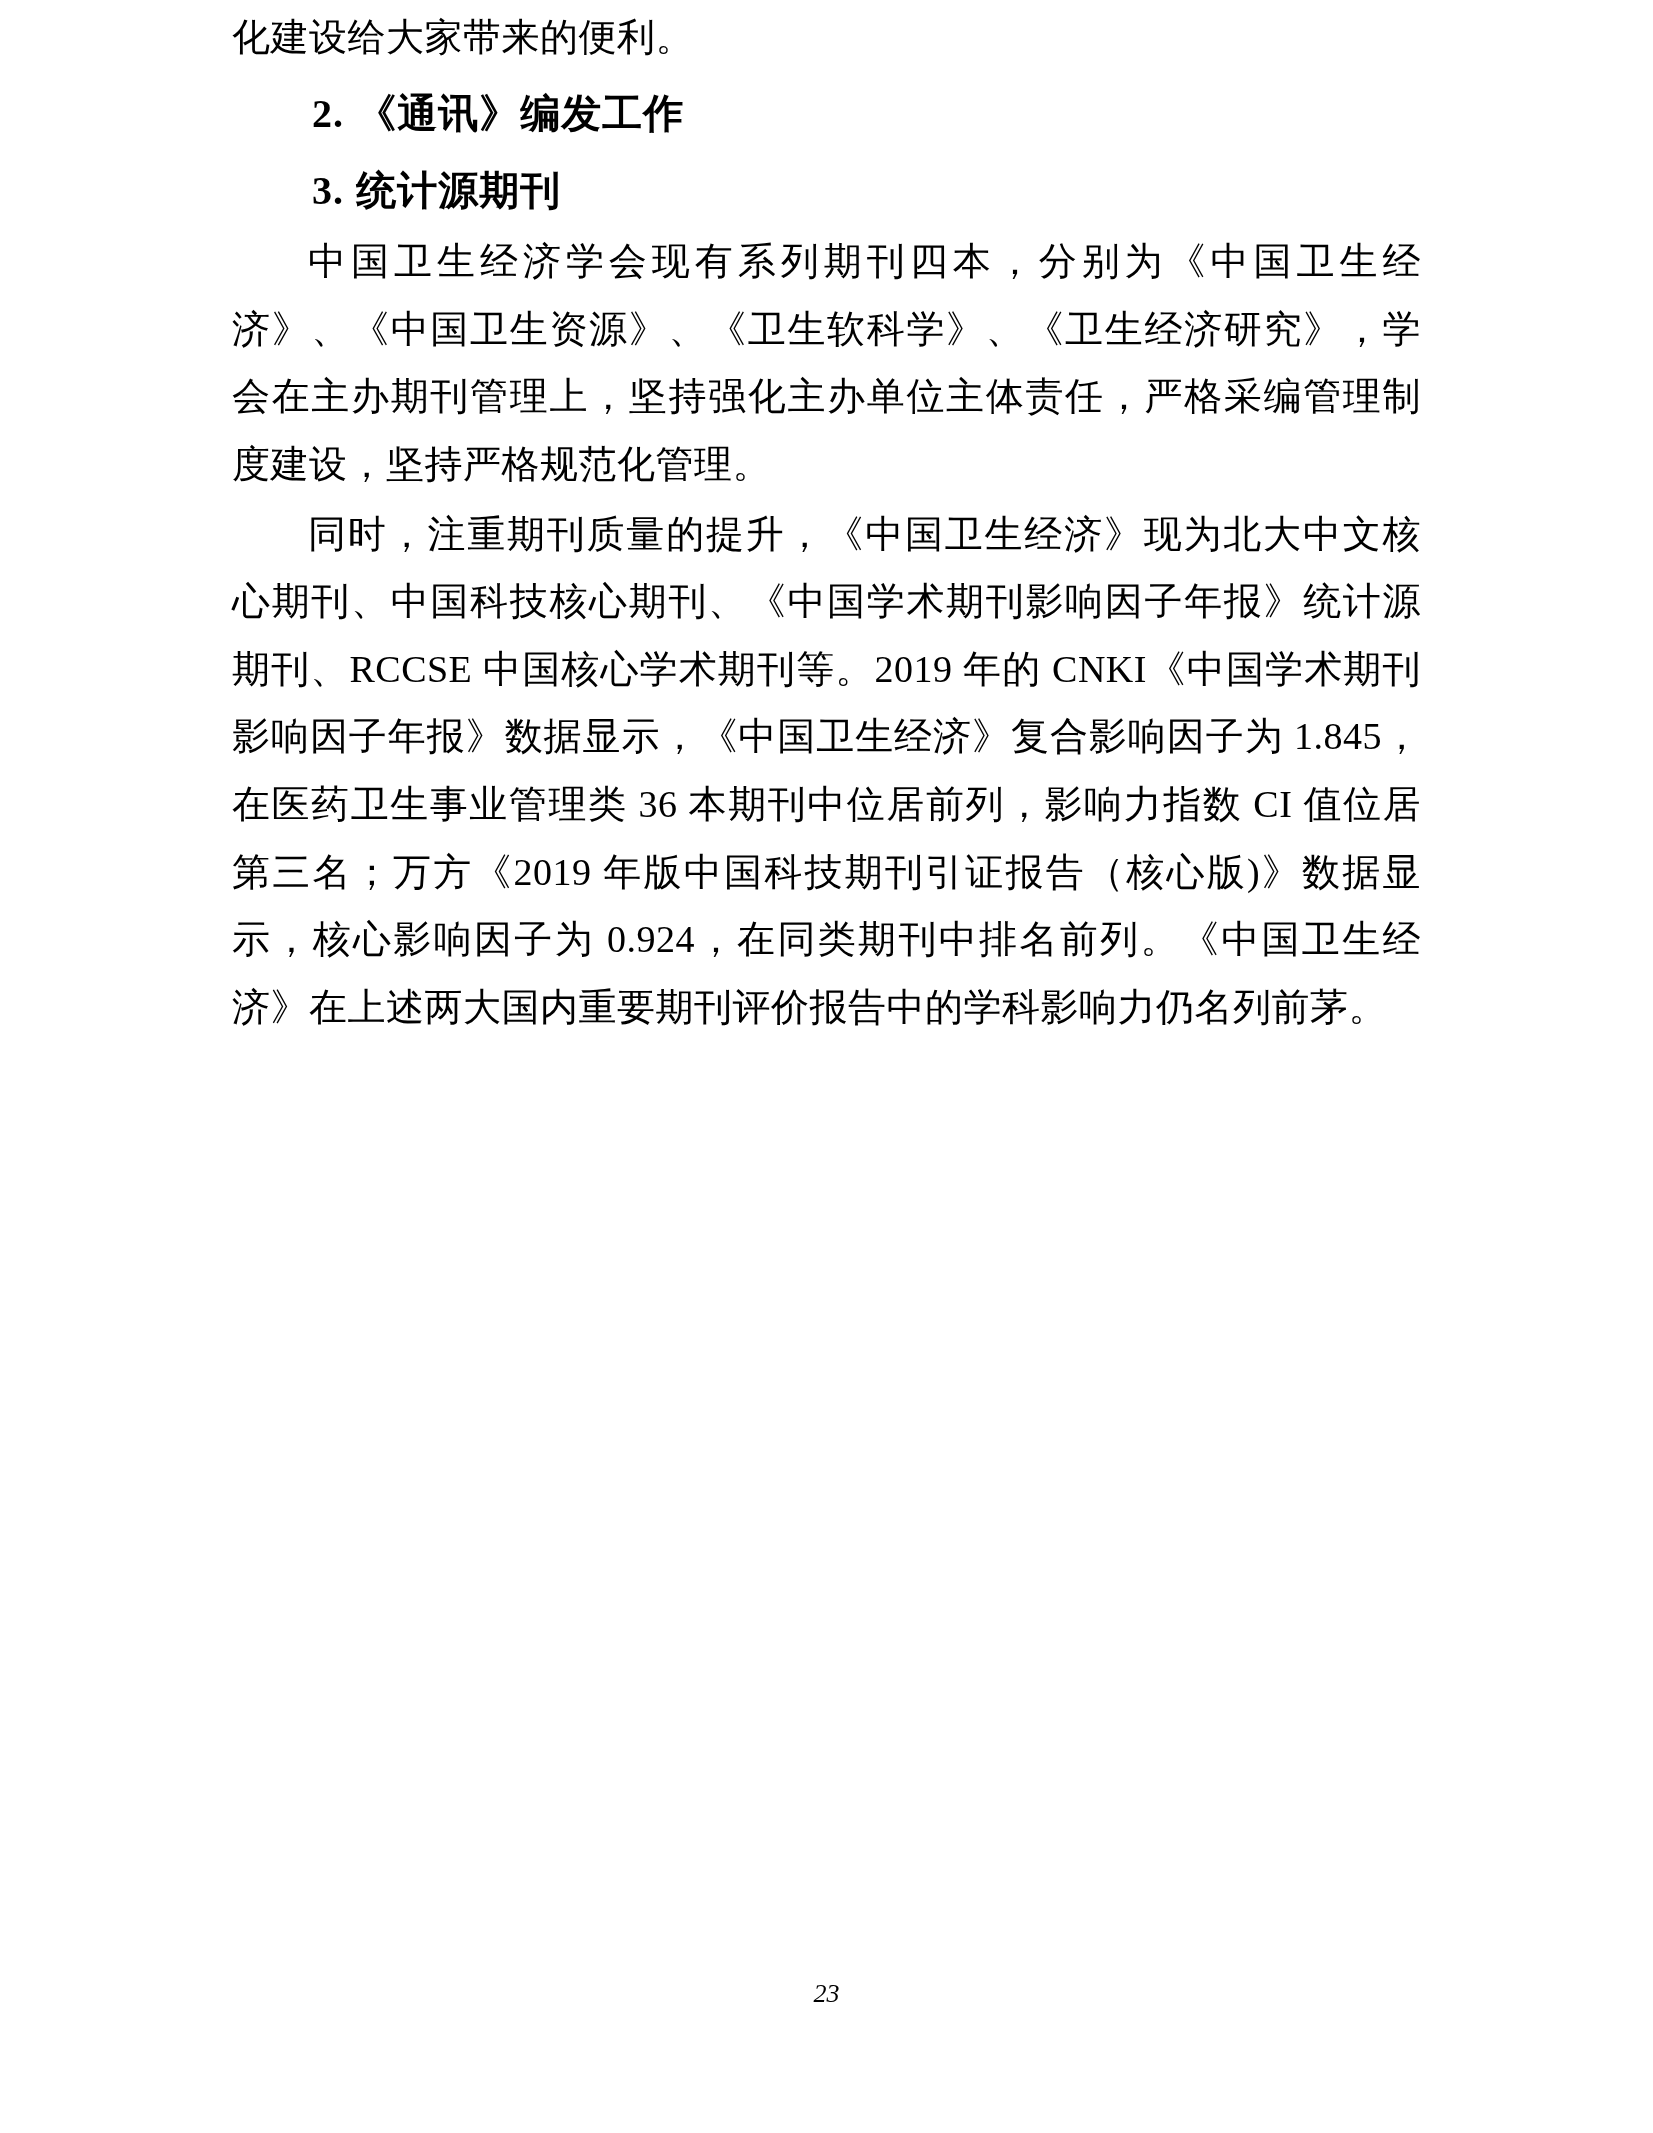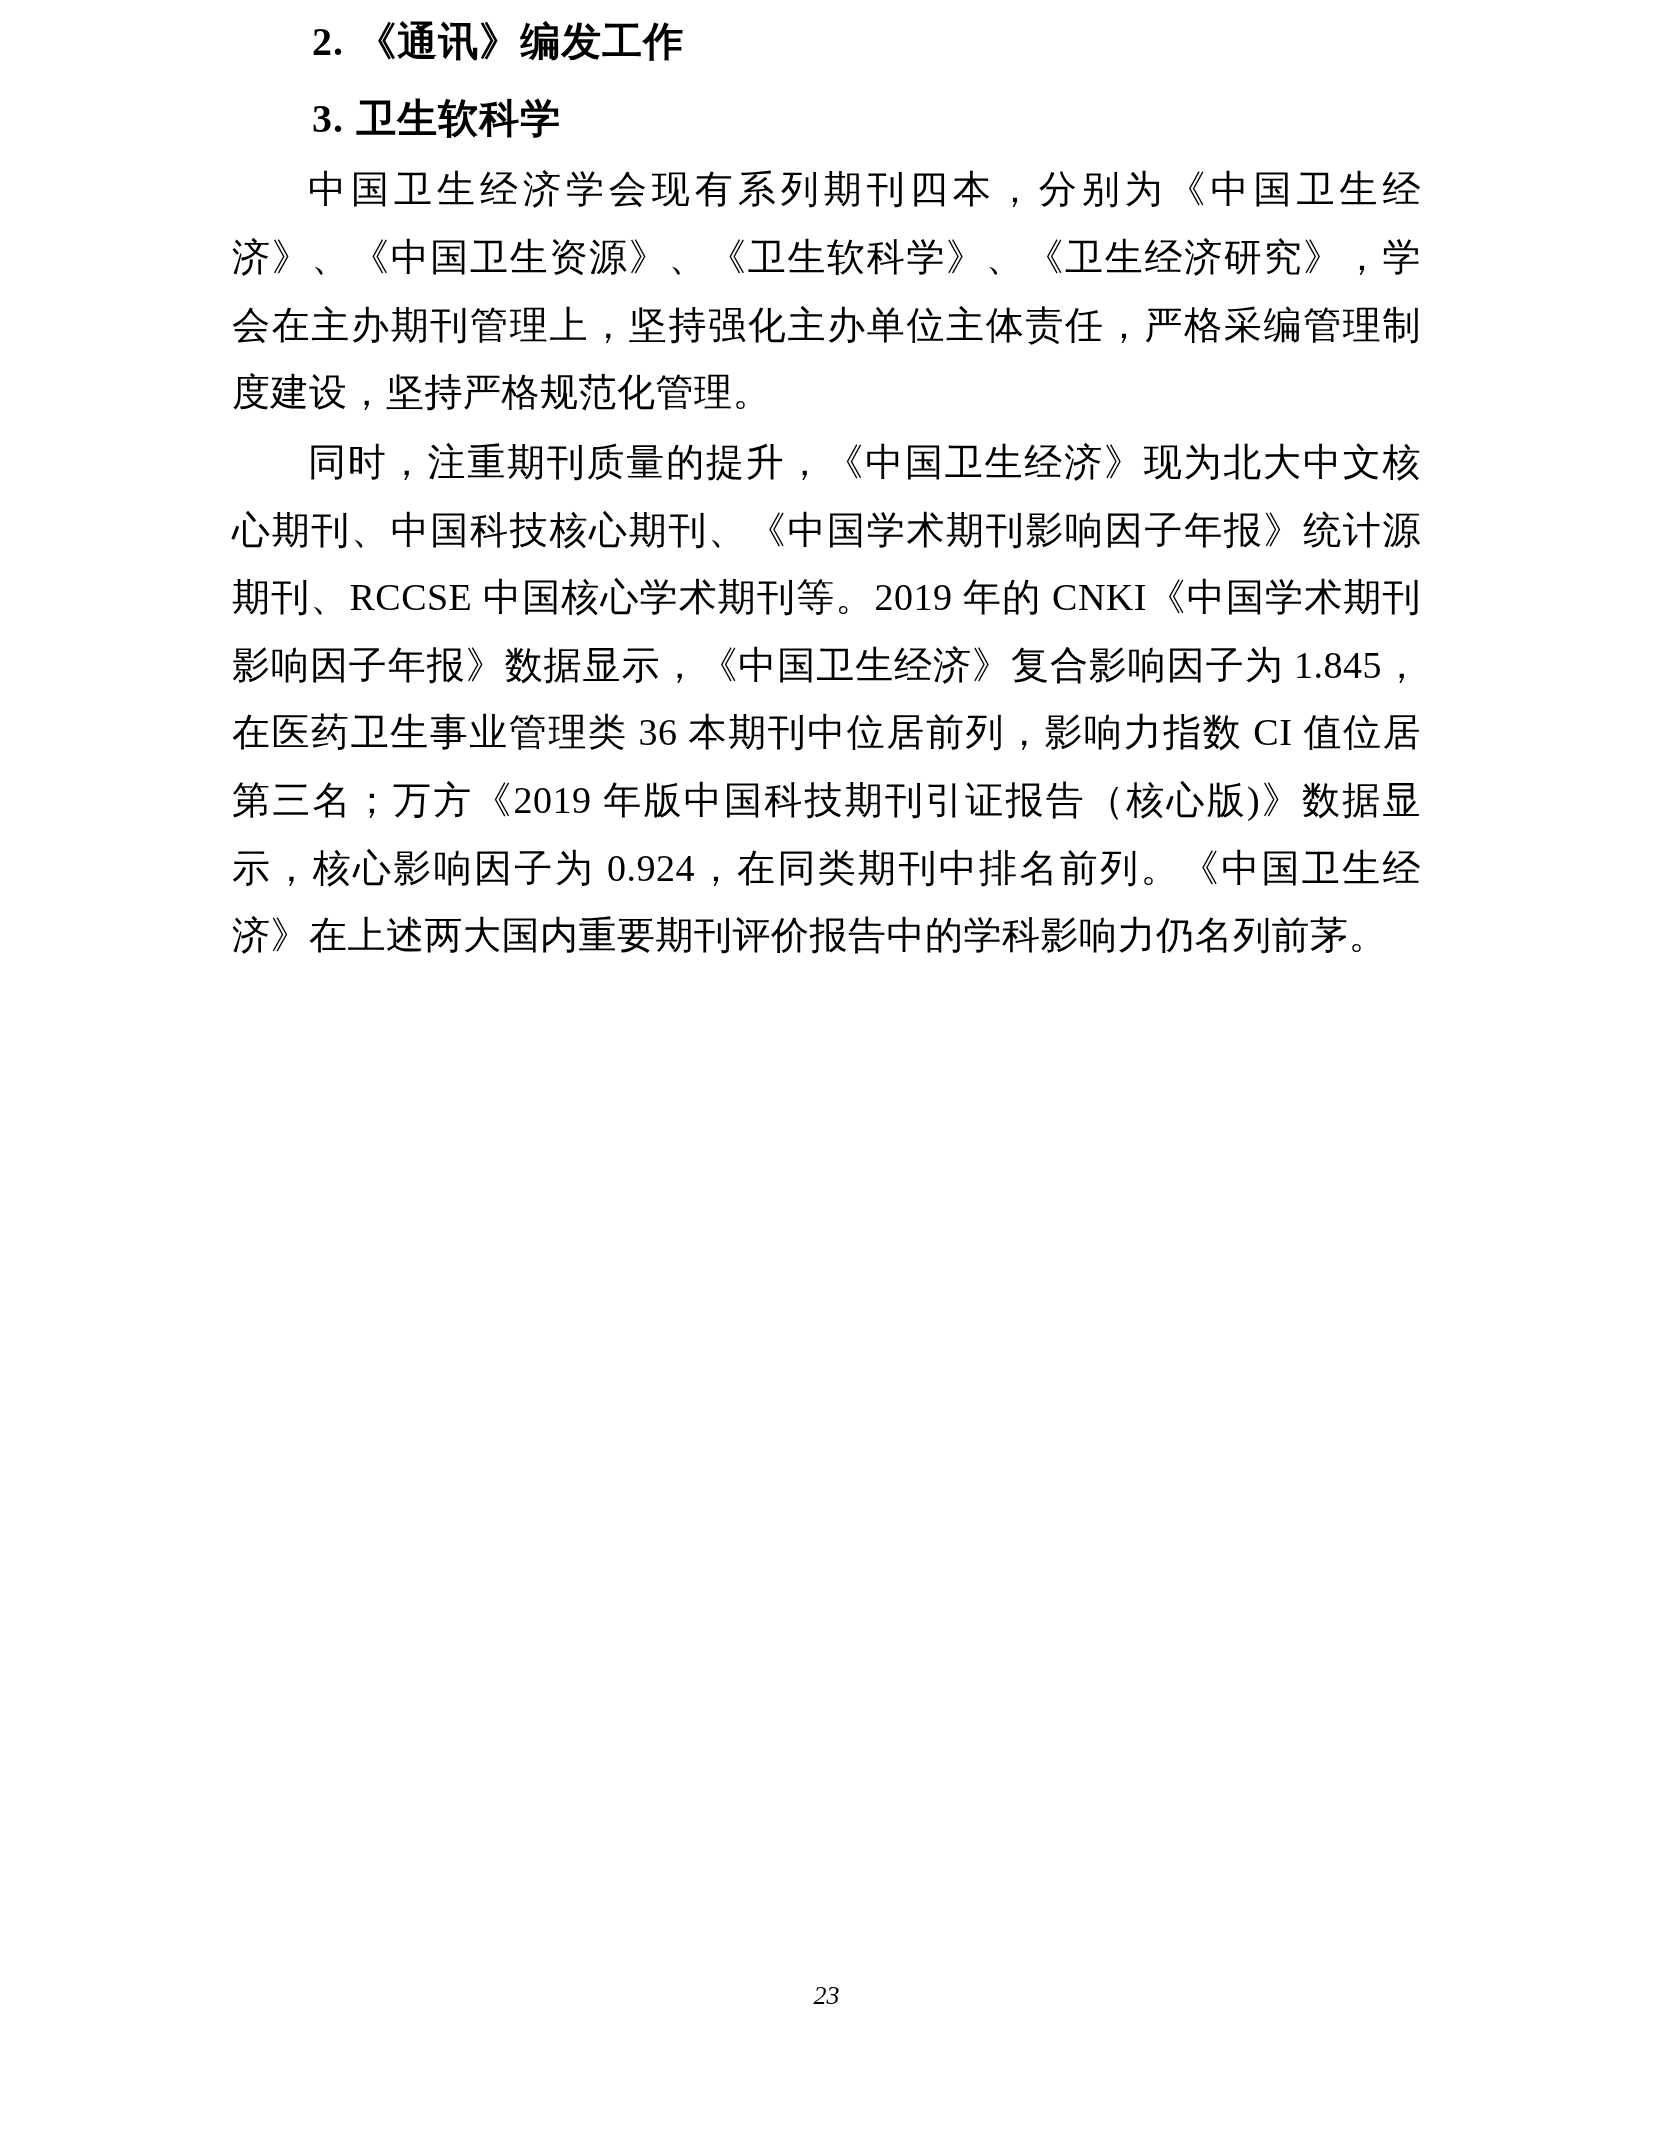--- a/index.html
+++ b/index.html
@@ -57,30 +57,31 @@
     font-size: 26px;
     font-family: "Liberation Serif", "DejaVu Serif", serif;
     font-style: italic;
   }
 </style>
 </head>
 <body>
 
 <div class="page">
 
+  <p class="body-text continuation">化建设给大家带来的便利。</p>
 
   <h2 class="heading">
     <span class="num">2.</span>
     <span>《通讯》编发工作</span>
   </h2>
 
 
   <h2 class="heading">
     <span class="num">3.</span>
-    <span>卫生软科学</span>
+    <span>统计源期刊</span>
   </h2>
 
   <p class="body-text indent para">中国卫生经济学会现有系列期刊四本，分别为《中国卫生经济》、《中国卫生资源》、《卫生软科学》、《卫生经济研究》，学会在主办期刊管理上，坚持强化主办单位主体责任，严格采编管理制度建设，坚持严格规范化管理。</p>
 
   <p class="body-text indent para">同时，注重期刊质量的提升，《中国卫生经济》现为北大中文核心期刊、中国科技核心期刊、《中国学术期刊影响因子年报》统计源期刊、RCCSE 中国核心学术期刊等。2019 年的 CNKI《中国学术期刊影响因子年报》数据显示，《中国卫生经济》复合影响因子为 1.845，在医药卫生事业管理类 36 本期刊中位居前列，影响力指数 CI 值位居第三名；万方《2019 年版中国科技期刊引证报告（核心版)》数据显示，核心影响因子为 0.924，在同类期刊中排名前列。《中国卫生经济》在上述两大国内重要期刊评价报告中的学科影响力仍名列前茅。</p>
 
 
   <div class="page-number">23</div>
 
 </div>

